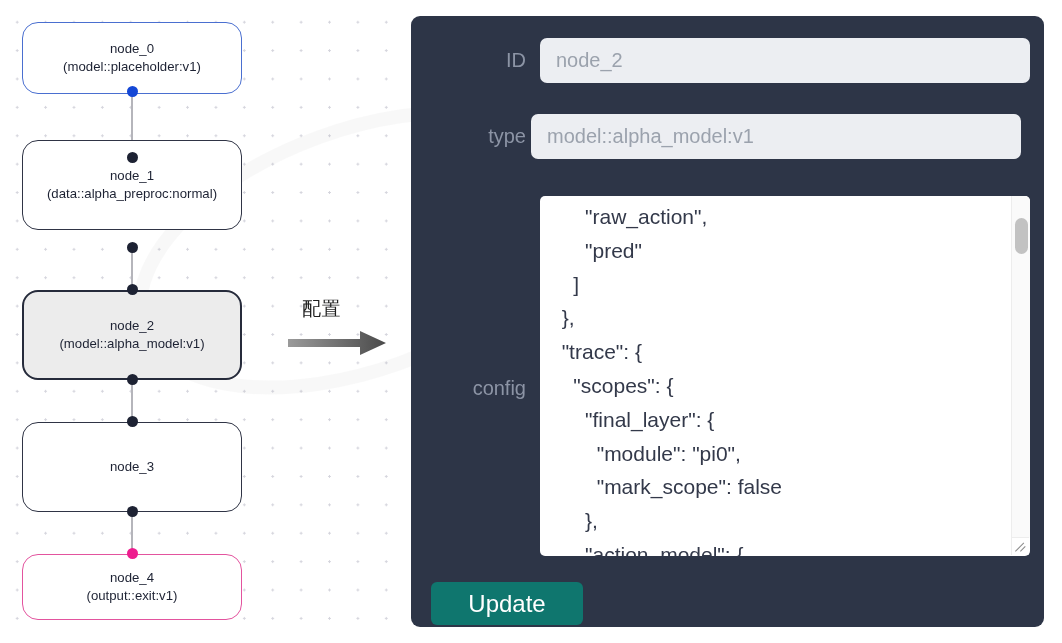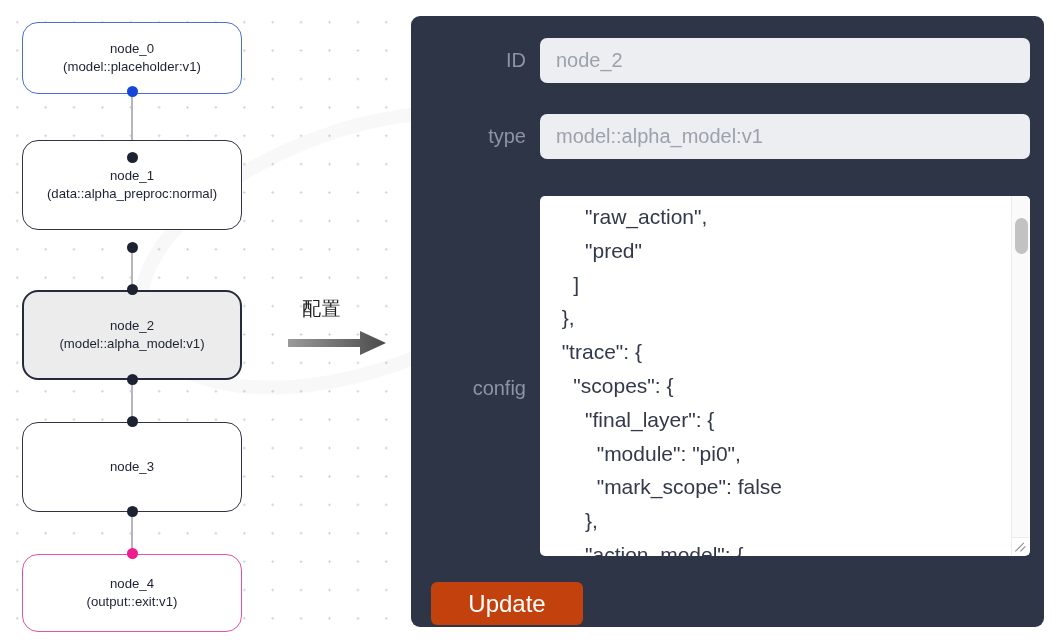--- a/index.html
+++ b/index.html
@@ -157,21 +157,21 @@
     padding: 0 16px;
     box-sizing: border-box;
     outline: none;
   }
 
   #row-id { left: 0px; top: 18px; width: 633px; height: 52px; }
   #row-id .field-label { width: 115px; margin-right: 14px; }
   #row-id .text-input  { width: 490px; height: 45px; line-height: 45px; }
 
   #row-type { left: 0px; top: 94px; width: 633px; height: 52px; }
-  #row-type .field-label { width: 115px; margin-right: 14px; }
+  #row-type .field-label { width: 115px; margin-right: 5px; }
   #row-type .text-input  { width: 490px; height: 45px; line-height: 45px; }
 
   #row-config { left: 0px; top: 170px; width: 633px; height: 380px; align-items: center; }
   #row-config .field-label { width: 115px; margin-right: 14px; padding-top: 24px; }
 
   .config-box {
     position: relative;
     width: 490px;
     height: 360px;
     background: #ffffff;
@@ -234,21 +234,21 @@
   }
   .resize-grip::before { left: 3px;  bottom: 3px;  width: 12px; }
   .resize-grip::after  { left: 8px;  bottom: 3px;  width: 7px; }
 
   .update-button {
     position: absolute;
     left: 20px;
     top: 566px;
     width: 152px;
     height: 43px;
-    background: #c2410c;
+    background: #0f766e;
     border: none;
     border-radius: 6px;
     color: #ffffff;
     font-size: 24px;
     font-family: "Liberation Sans", sans-serif;
     line-height: 43px;
     cursor: pointer;
     padding: 0;
   }
 </style>
@@ -291,21 +291,21 @@
     </div>
     <div class="port" style="top:284px;"></div>
     <div class="port" style="top:374px;"></div>
 
     <div class="node" style="top:422px; height:90px;">
       <div class="n-title">node_3</div>
     </div>
     <div class="port" style="top:416px;"></div>
     <div class="port" style="top:506px;"></div>
 
-    <div class="node is-output" style="top:554px; height:78px;">
+    <div class="node is-output" style="top:554px; height:66px;">
       <div class="n-title">node_4</div>
       <div class="n-type">(output::exit:v1)</div>
     </div>
     <div class="port port-pink" style="top:548px;"></div>
   </div>
 
   <div class="transition">
     <div class="t-label">配置</div>
     <div class="arrow-wrap">
       <svg width="100" height="26" viewBox="0 0 100 26" aria-hidden="true">

